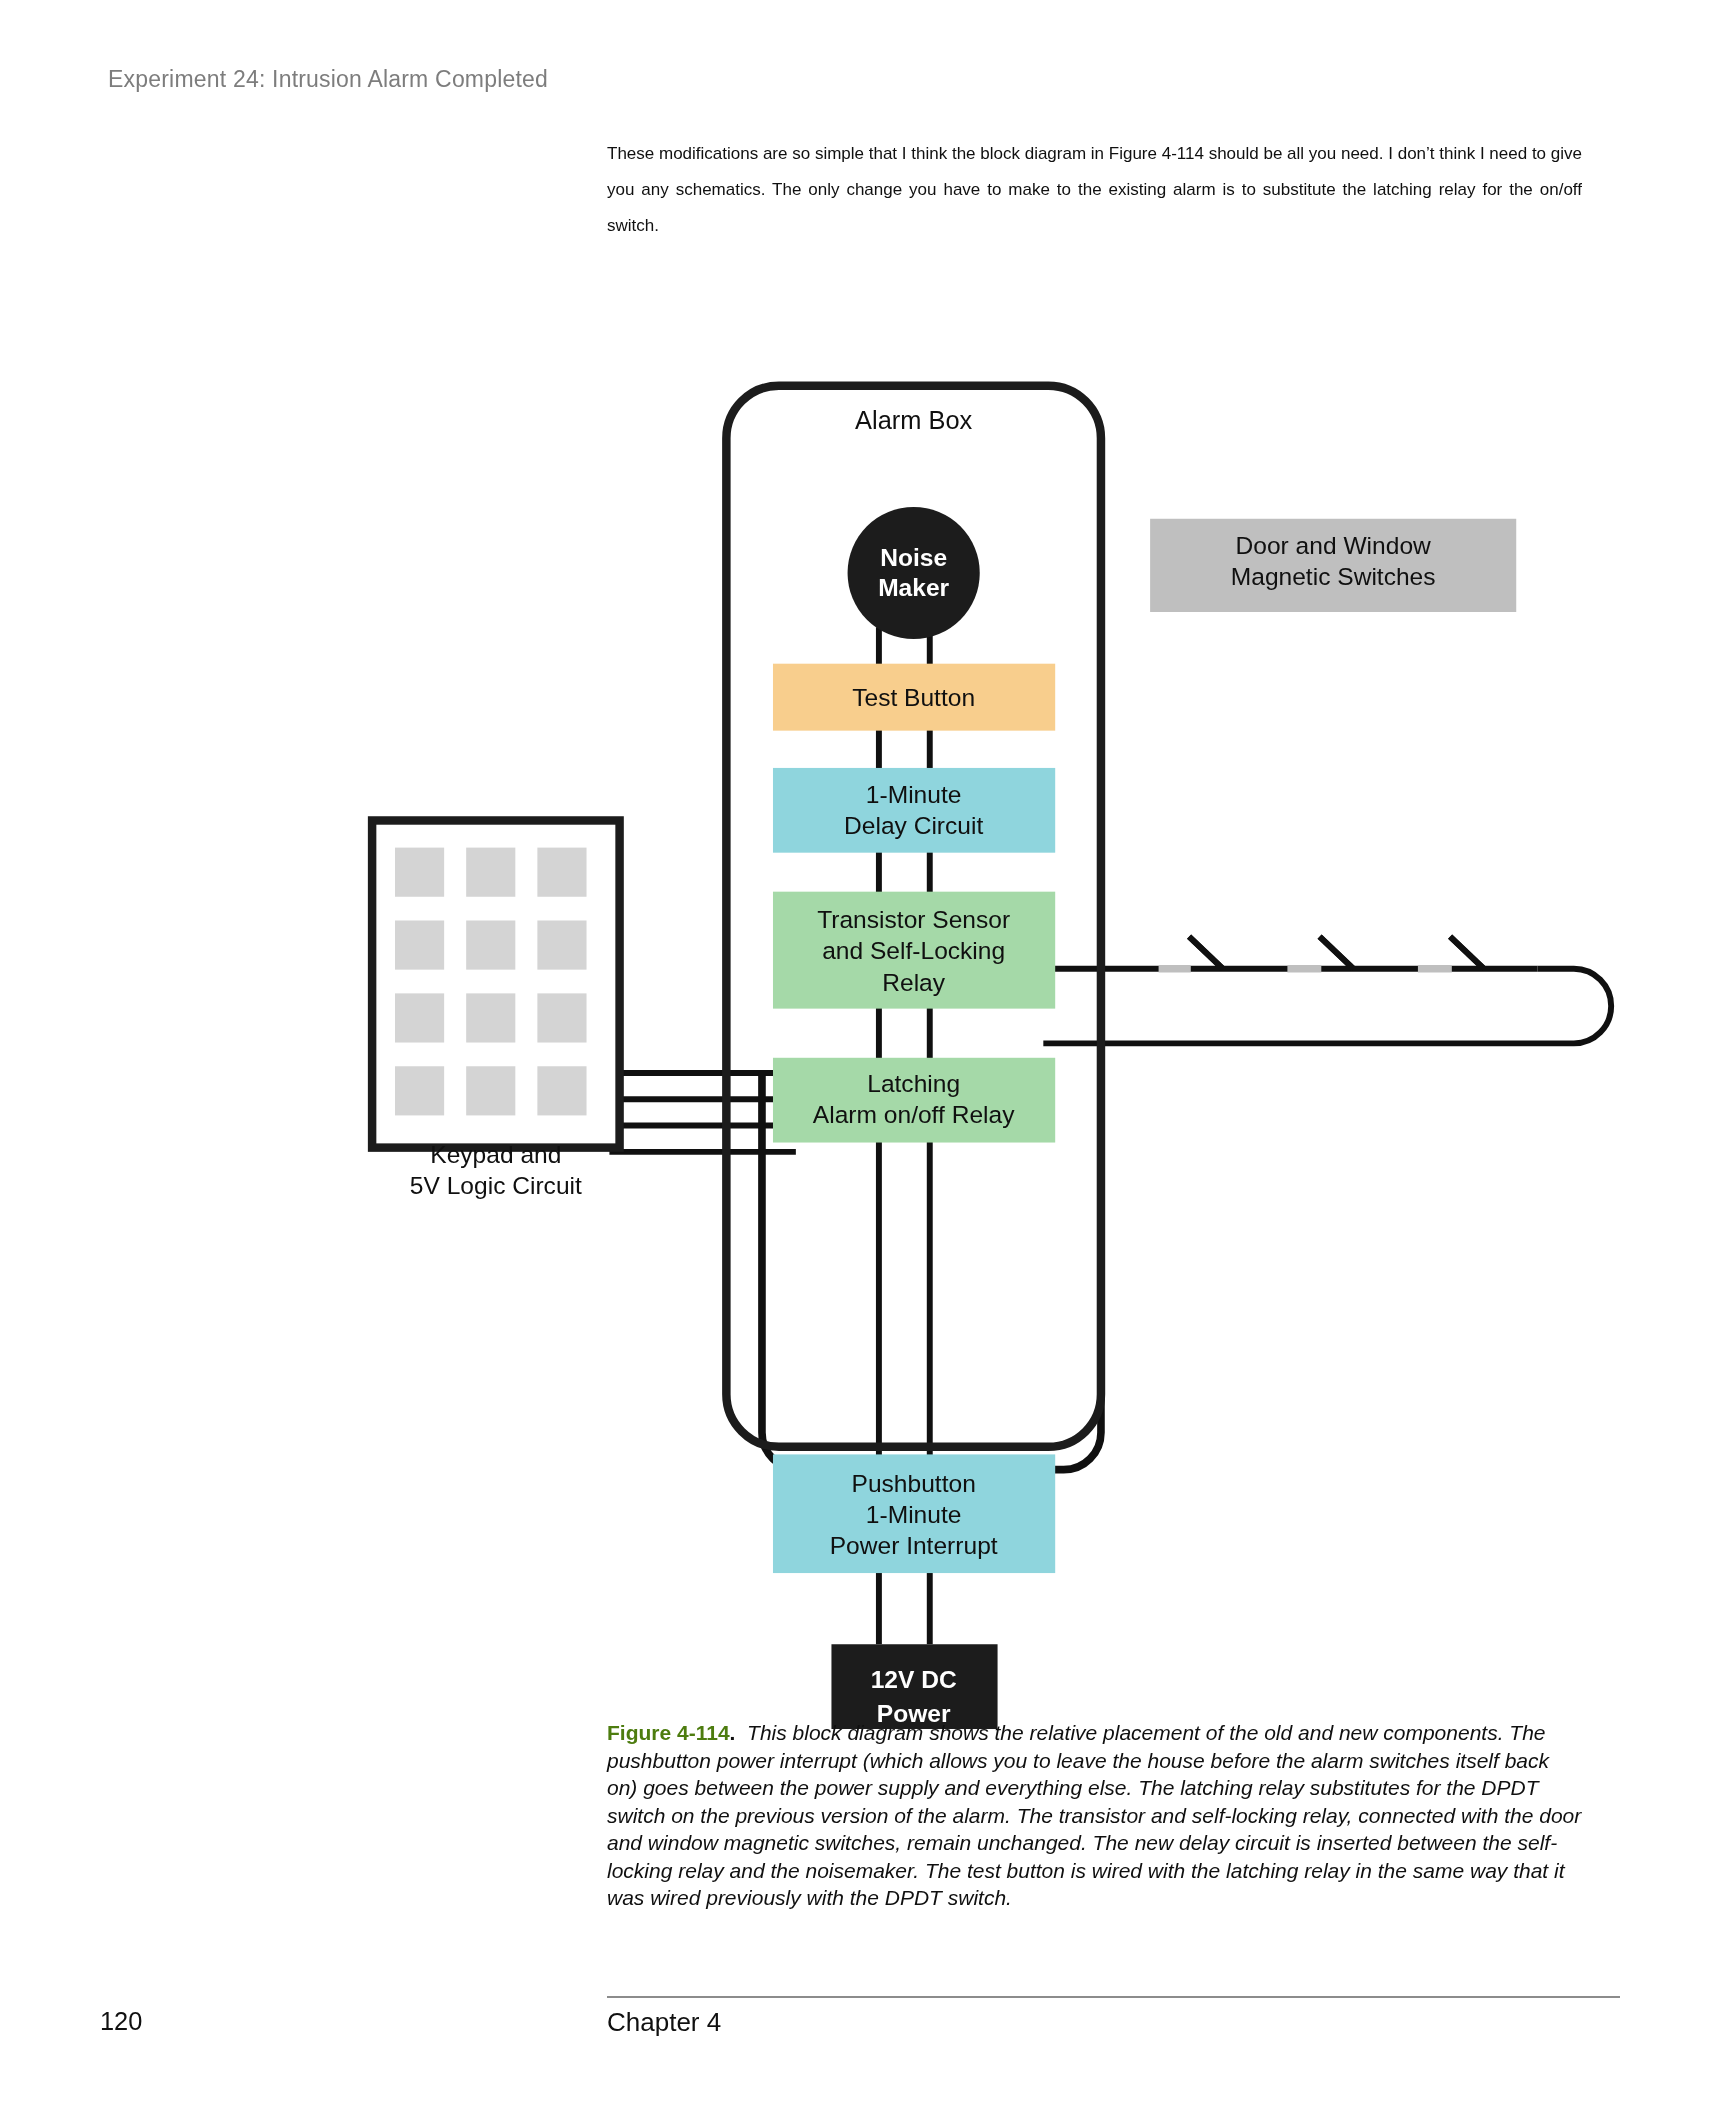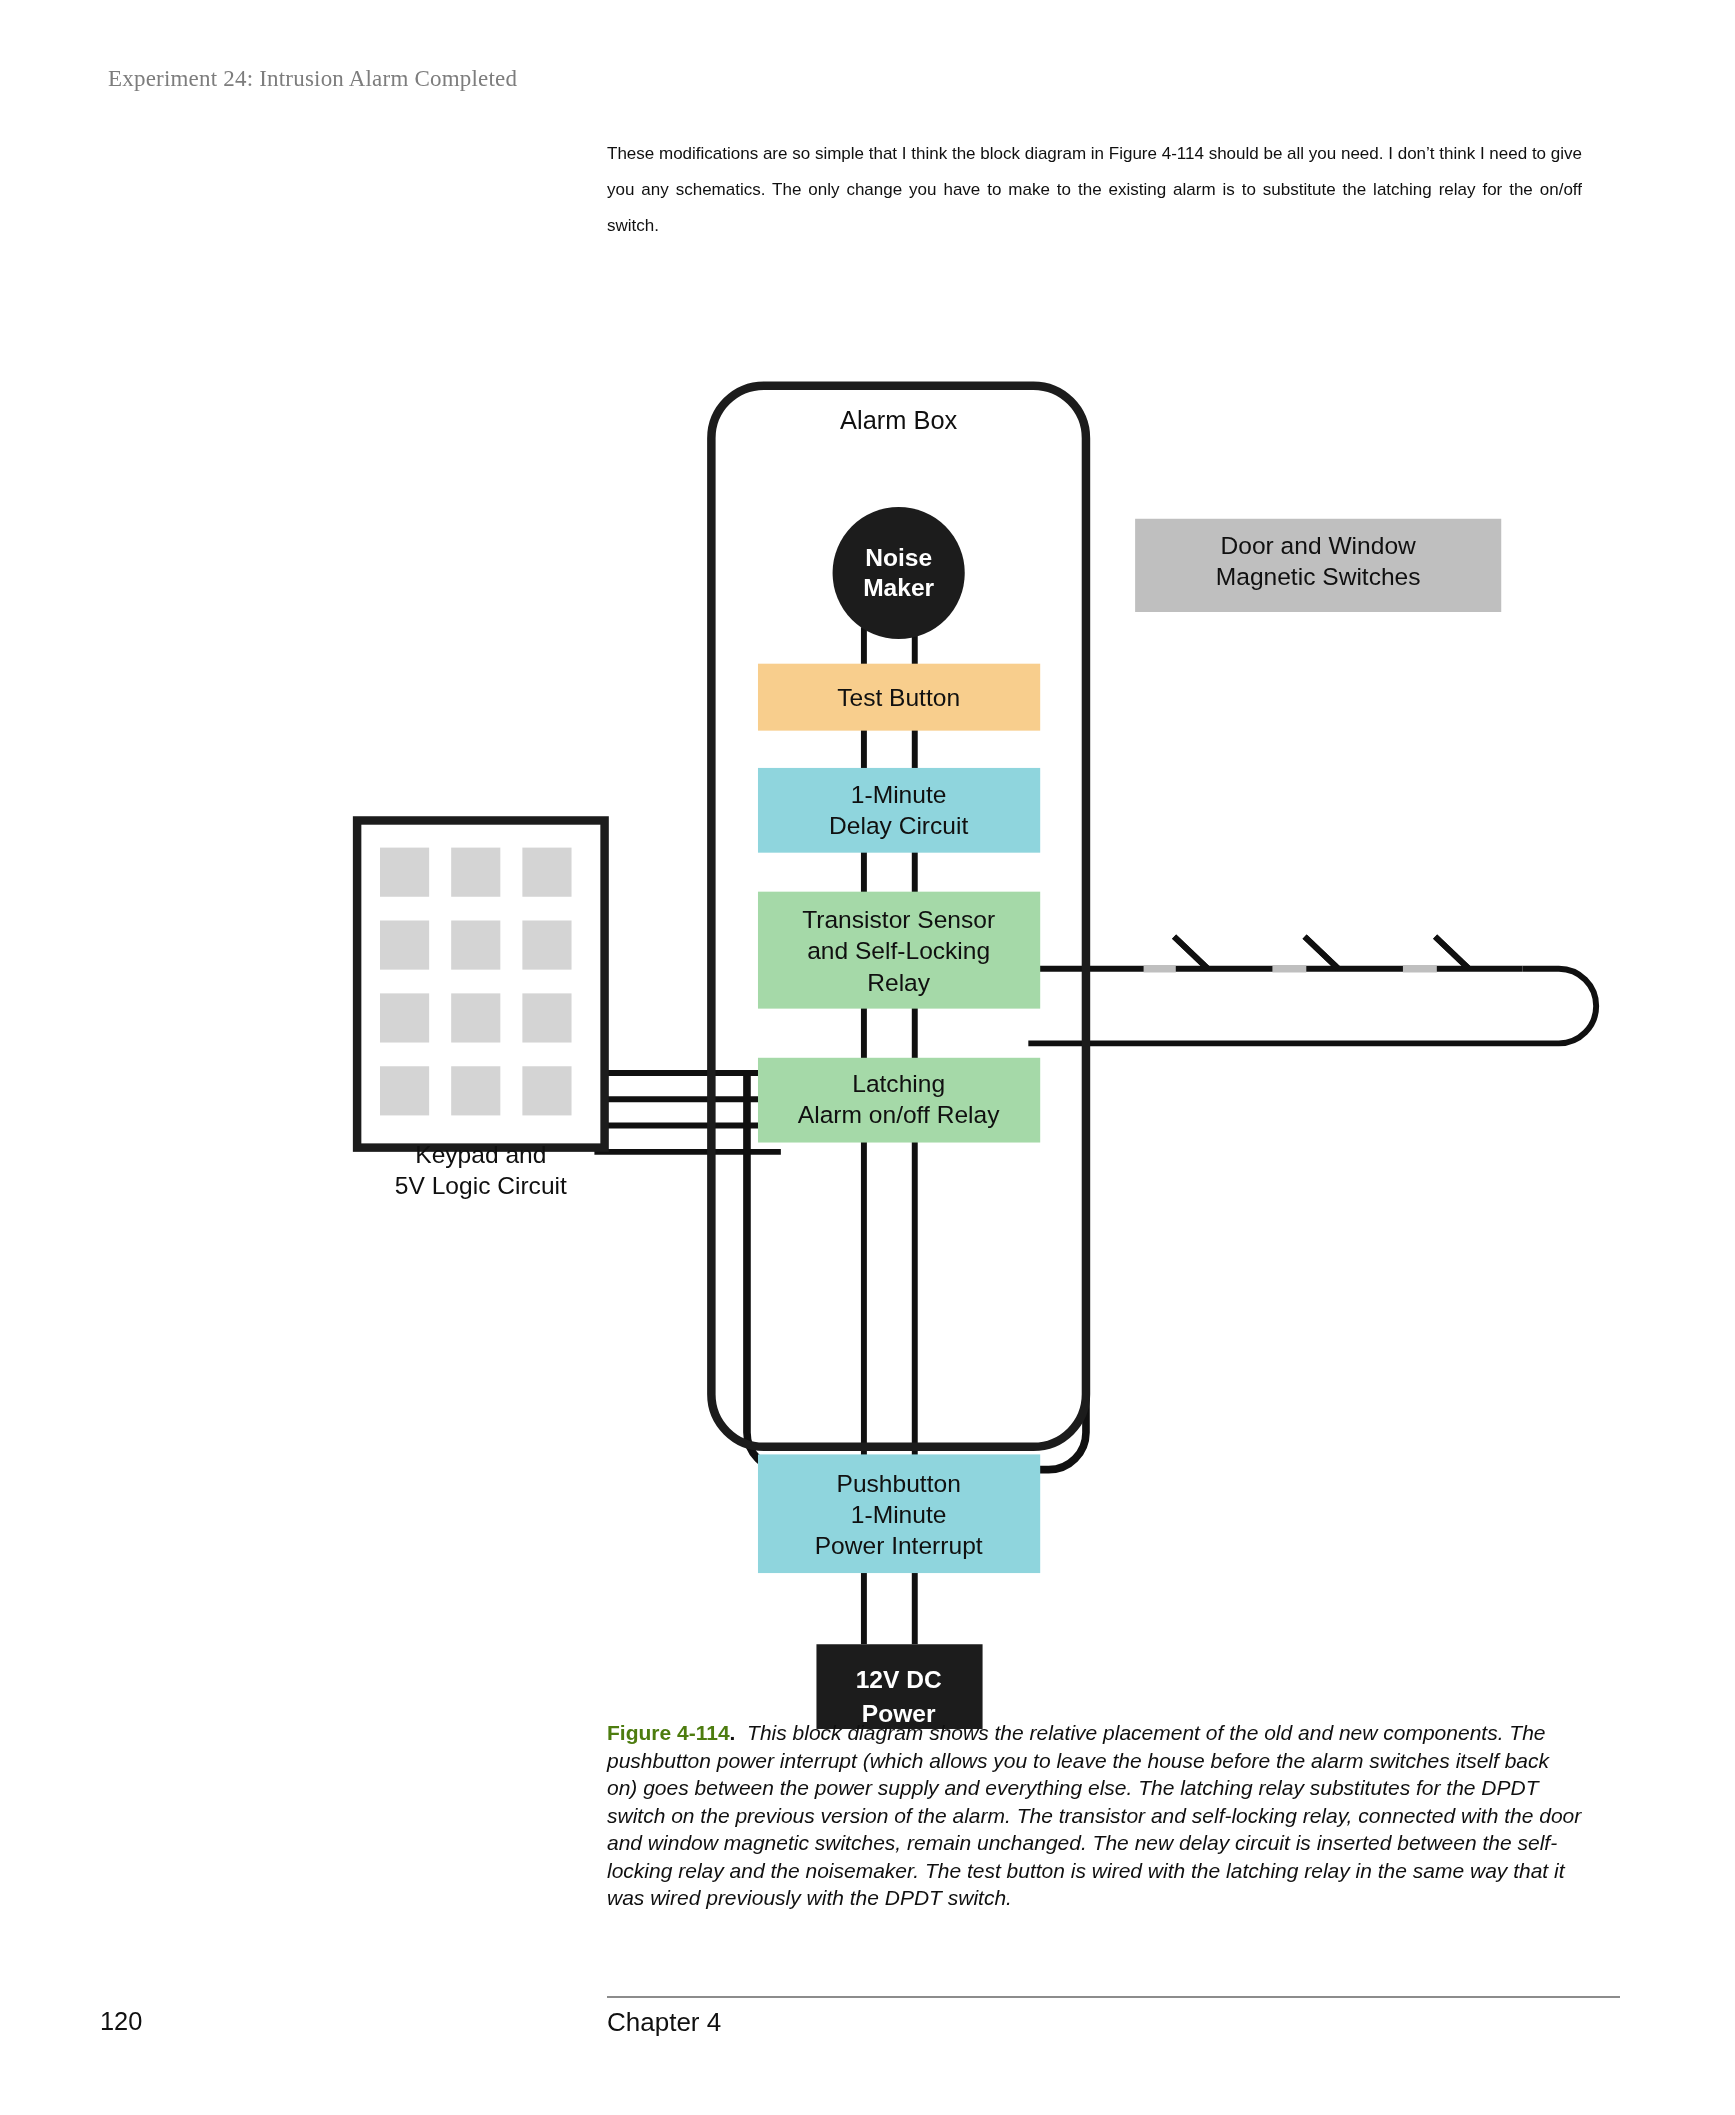--- a/index.html
+++ b/index.html
@@ -18,21 +18,21 @@
   }
 
   
   .running-head {
     position: absolute;
     left: 108px;
     top: 66px;
     font-size: 23px;
     letter-spacing: 0.2px;
     color: #7d7d7d;
-    font-family: Liberation Serif, serif;
+    font-family: Liberation Sans, sans-serif;
     white-space: nowrap;
   }
 
   
   .text-col {
     position: absolute;
     left: 607px;
     top: 136px;
     width: 975px;
   }
@@ -43,21 +43,21 @@
     text-align: justify;
     text-justify: inter-word;
     color: #101010;
     font-family: "Liberation Sans", sans-serif;
   }
   .para:last-child { margin-bottom: 0; }
 
   
   .figure-stage {
     position: absolute;
-    left: 1px;
+    left: 16px;
     top: 373px;
     width: 1512px;
     height: 1356px;
   }
   .figure-stage svg { display: block; }
 
   
   .caption {
     position: absolute;
     left: 607px;

